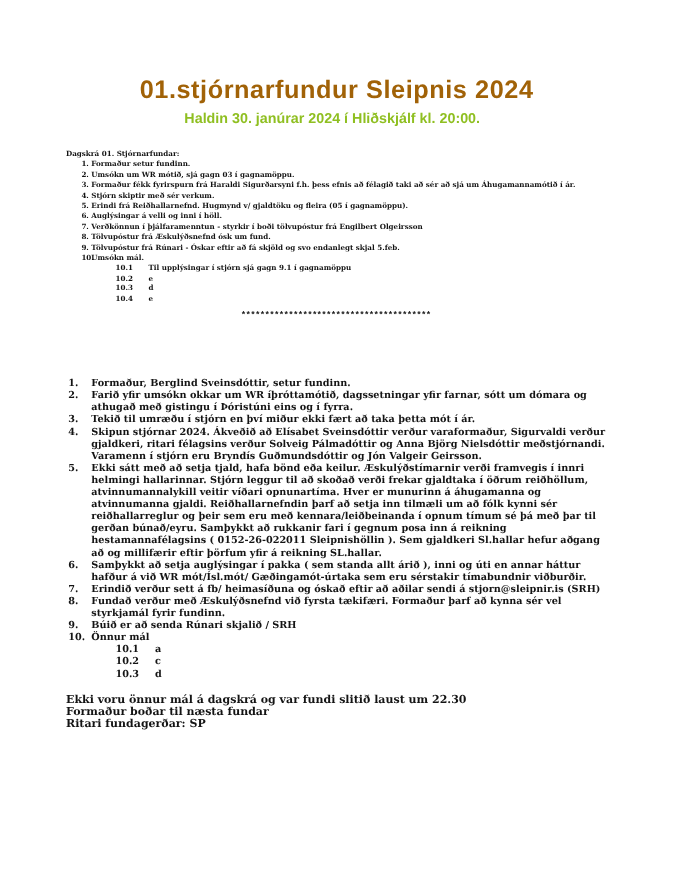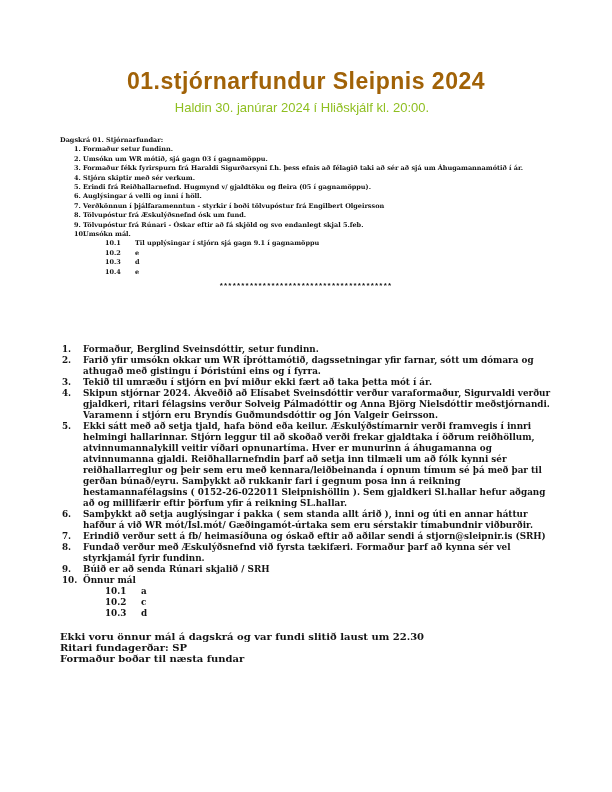--- a/index.html
+++ b/index.html
@@ -19,21 +19,21 @@
     text-align:center;
     font-family:"Liberation Sans", sans-serif;
     font-weight:bold; font-size:23px;
     color:#a16207;
     letter-spacing:0.5px;
   }
   .subtitle {
     position:absolute; top:100px; left:0; width:604px;
     text-align:center;
     font-family:"Liberation Sans", sans-serif;
-    font-weight:normal; font-size:13px;
+    font-weight:bold; font-size:13px;
     color:#8fbf21;
   }
   
   .agenda {
     position:absolute; top:136px; left:60px; width:492px;
     font-size:6.5px; line-height:9.4px; font-weight:bold;
   }
   .agenda-heading { margin-bottom:0; }
   .a-row { display:flex; }
   .a-row .n { width:23px; flex:none; padding-left:14px; box-sizing:border-box; }
@@ -191,17 +191,17 @@
         <span class="t">c</span>
       </div>
     <div class="m-sub">
         <span class="n">10.3</span>
         <span class="t">d</span>
       </div>
   </div>
 
   <div class="closing">
     <div>Ekki voru önnur mál á dagskrá og var fundi slitið laust um 22.30</div>
+    <div>Formaður boðar til næsta fundar</div>
     <div>Ritari fundagerðar: SP</div>
-    <div>Formaður boðar til næsta fundar</div>
   </div>
 
 </div>
 
 </body></html>

